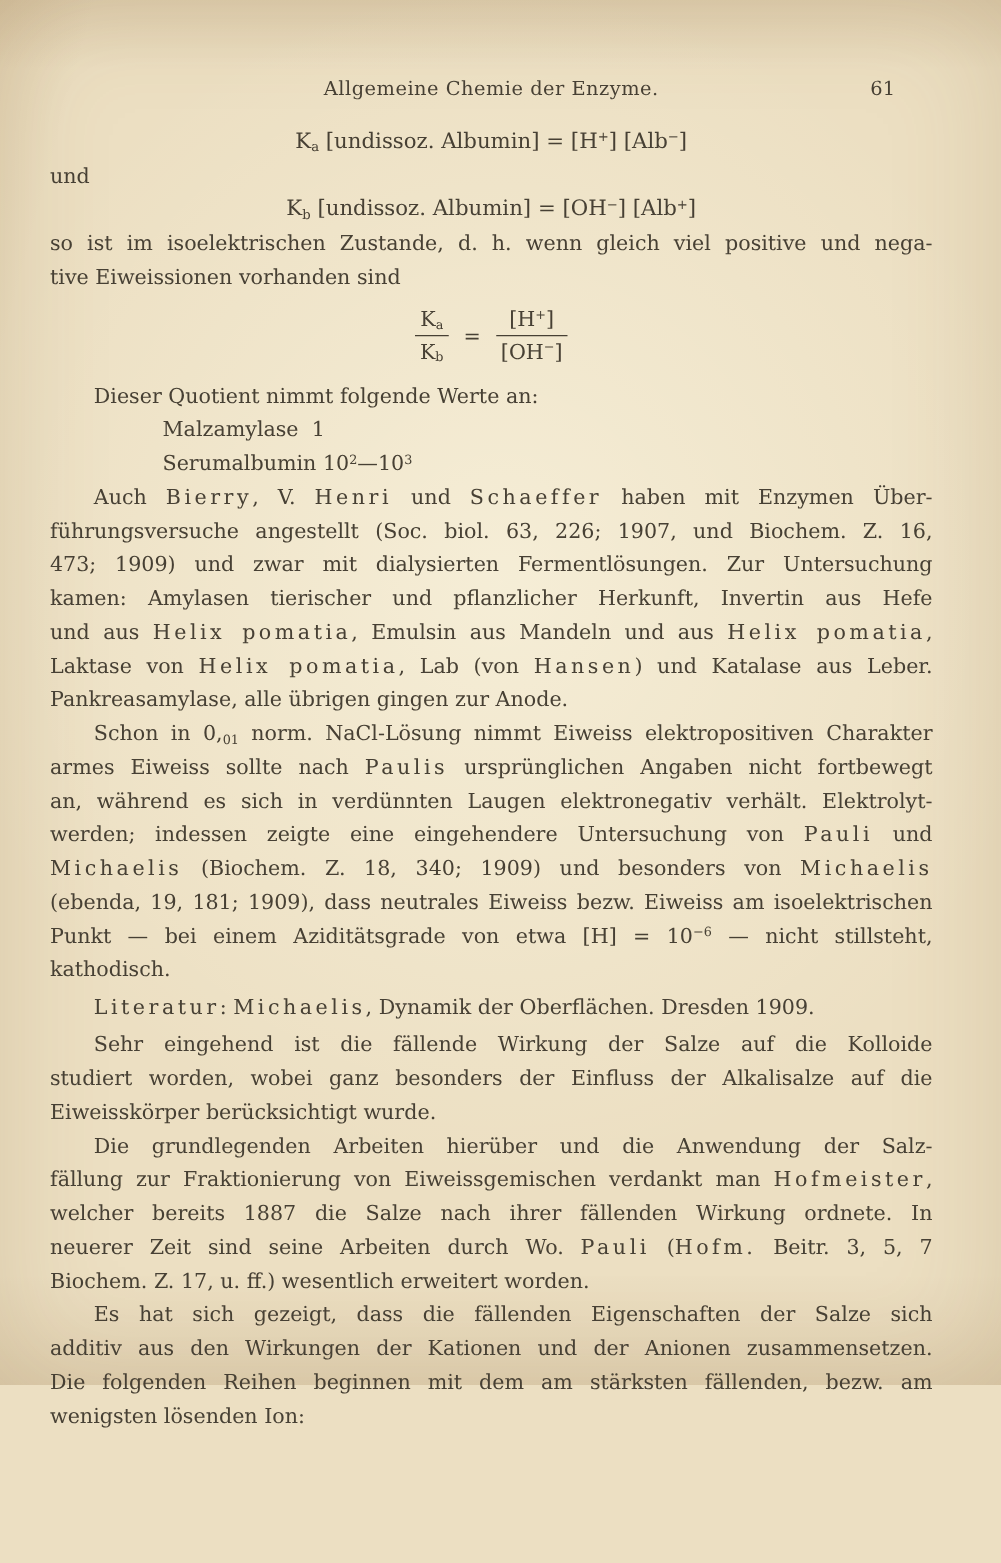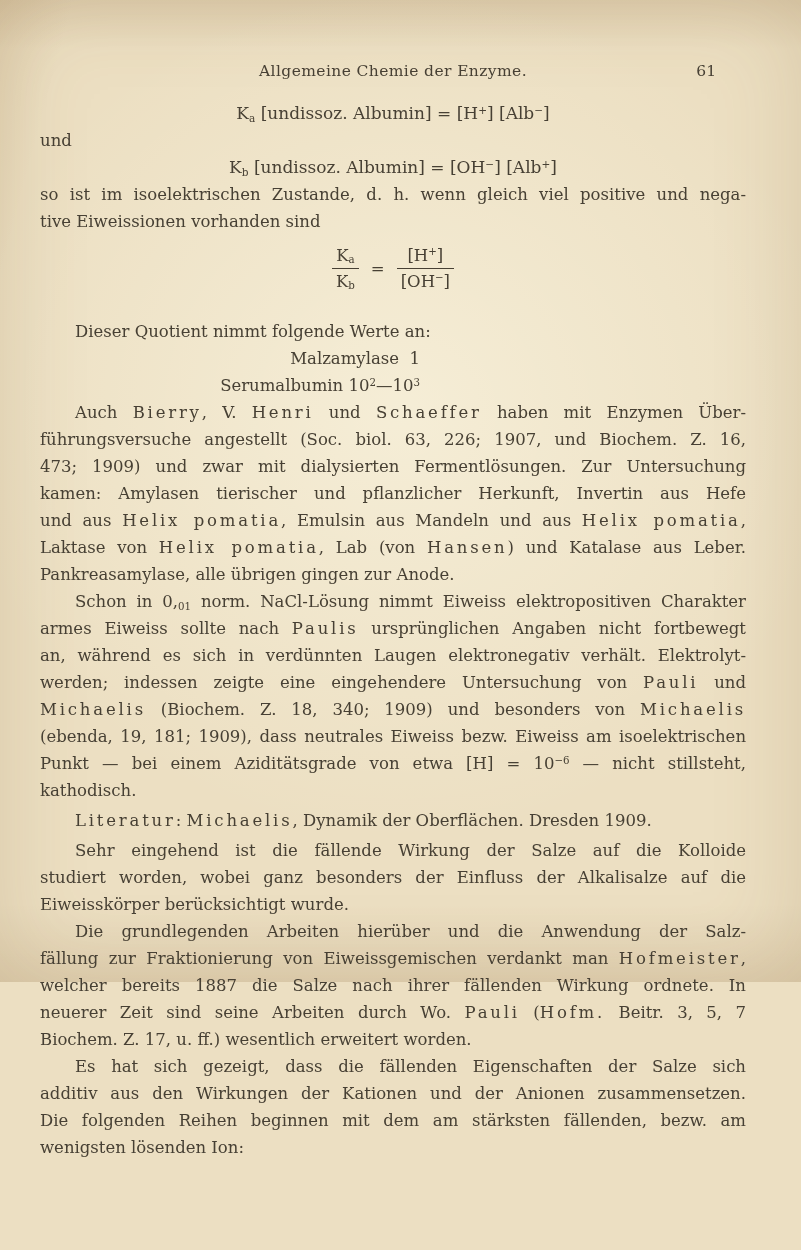--- a/index.html
+++ b/index.html
@@ -4,43 +4,43 @@
 <style>
   :root { --paper:#ecdfc2; --ink:#474034; }
   html,body{margin:0;padding:0;}
   body{
     width:801px;height:1250px;overflow:hidden;
     background:var(--paper);
     font-family:"DejaVu Serif","Liberation Serif",serif;
     color:var(--ink);
   }
   .paper{
-    position:relative;width:801px;height:982px;
+    position:relative;width:801px;height:1108px;
     background:
       radial-gradient(90% 70% at 50% 42%, rgba(255,252,235,0.50) 0%, rgba(255,252,235,0) 62%),
       linear-gradient(105deg, rgba(150,110,60,0.10) 0%, rgba(150,110,60,0) 7%),
       linear-gradient(to bottom, rgba(140,100,55,0.12) 0%, rgba(140,100,55,0) 5%, rgba(140,100,55,0) 92%, rgba(140,100,55,0.10) 100%),
       var(--paper);
     box-shadow: inset 0 0 90px rgba(130,95,45,0.18);
   }
   .textblock{position:absolute;left:40px;top:58px;width:706px;font-size:16.5px;line-height:27px;}
   .header{position:relative;text-align:center;font-size:15.5px;letter-spacing:0.4px;margin-bottom:15px;height:27px;}
   .pagenum{position:absolute;right:30px;top:0;letter-spacing:0;}
   .line{min-height:27px;}
   .jline{text-align:justify;text-align-last:justify;}
   .lastline{text-align:left;}
-  .plain{white-space:pre-wrap;text-align:right;}
+  .plain{white-space:pre-wrap;}
   .indent1{text-indent:35px;}
   .center{text-align:center;}
   .eqline{font-size:17px;}
   .sup{font-size:0.62em;position:relative;top:-0.5em;line-height:0;}
   .sub{font-size:0.62em;position:relative;top:0.28em;line-height:0;}
   .sp{letter-spacing:0.17em;}
   .b{font-weight:normal;}
-  .eq-frac{display:flex;justify-content:center;align-items:center;gap:12px;margin:5px 0 22px;line-height:21px;font-size:16.5px;height:56px;}
+  .eq-frac{display:flex;justify-content:center;align-items:center;gap:12px;margin:5px 0 7px;line-height:21px;font-size:16.5px;height:56px;}
   .frac{display:inline-flex;flex-direction:column;align-items:center;}
   .frac .num{padding:0 4px 2px;}
   .frac .den{border-top:1.5px solid var(--ink);padding:2px 4px 0;}
   .enztable{display:flex;margin-left:90px;}
   .enzleft{width:290px;}
   .lit{margin:3px 0;}
 </style>
 </head>
 <body>
 

